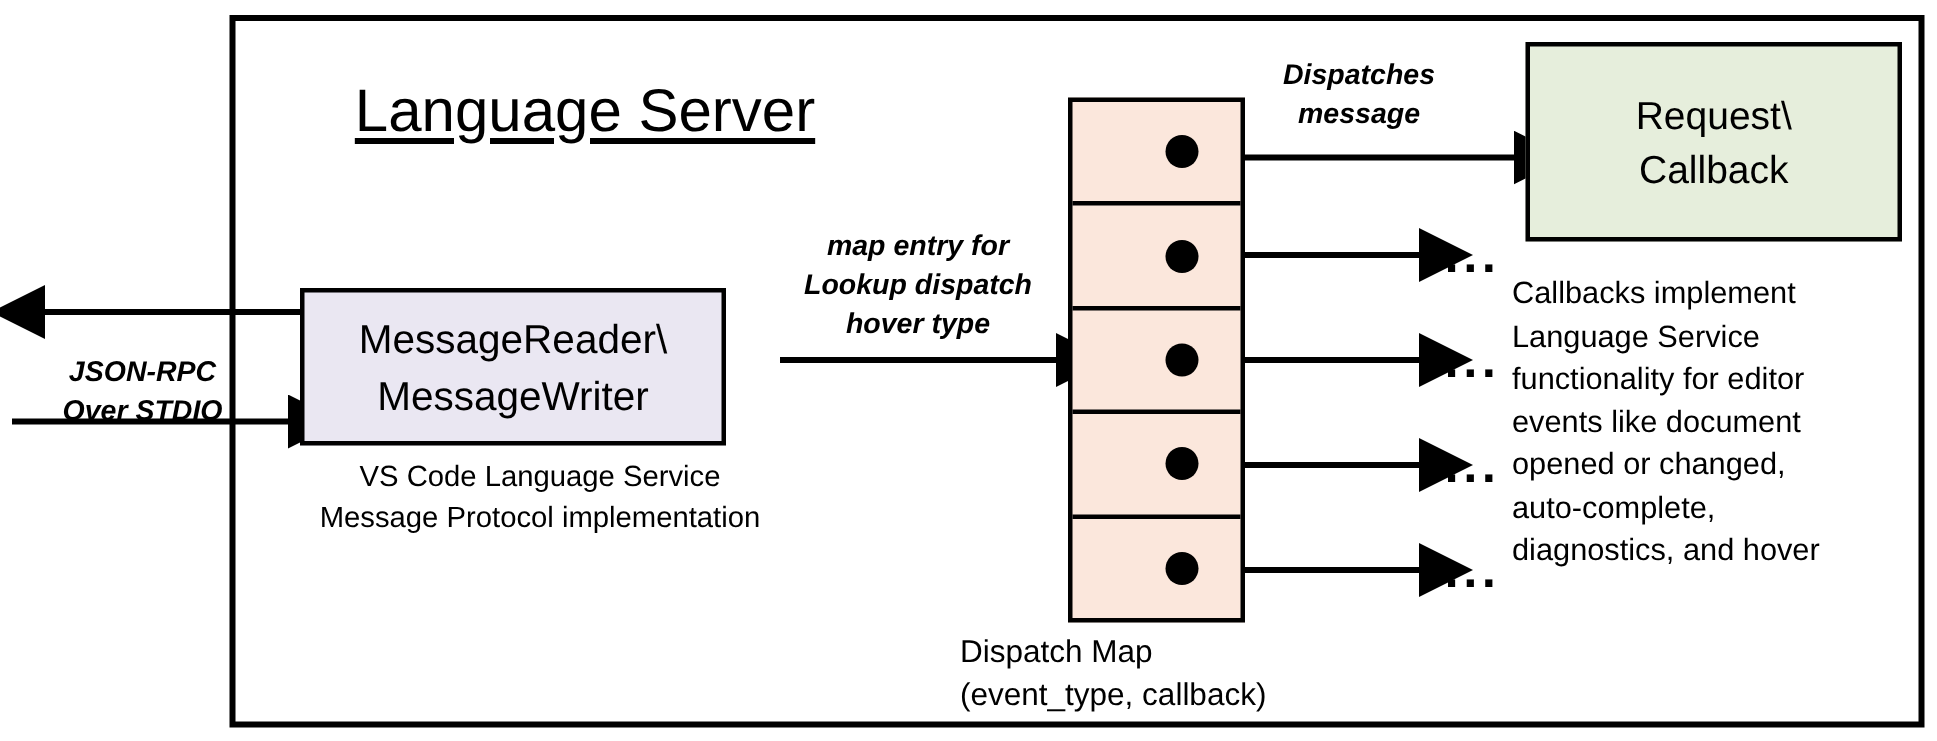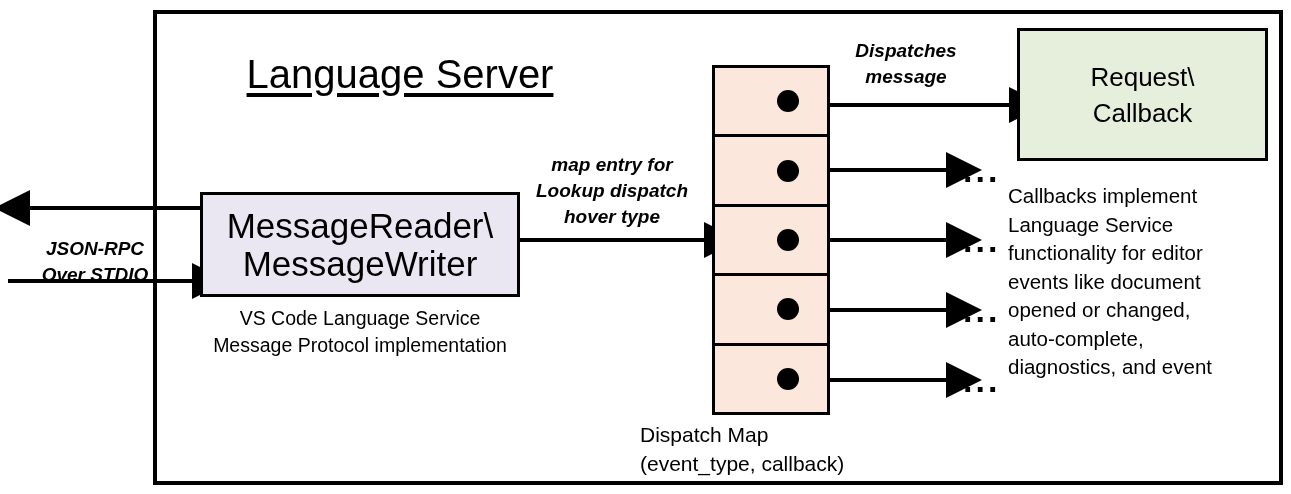--- a/index.html
+++ b/index.html
@@ -7,32 +7,32 @@
   #stage{position:relative;width:1291px;height:494px;overflow:hidden;background:#fff;}
 
   
   .frame{
     position:absolute;left:153px;top:10px;width:1130px;height:475px;
     border:4px solid #000;box-sizing:border-box;background:transparent;
   }
 
   
   .title{
-    position:absolute;left:230px;top:50px;width:340px;
+    position:absolute;left:220px;top:50px;width:340px;
     font-size:40px;line-height:48px;text-align:center;
     text-decoration:underline;text-underline-offset:5px;
     white-space:nowrap;
   }
 
   
   .mrw-box{
-    position:absolute;left:200px;top:192px;width:320px;height:105px;
+    position:absolute;left:200px;top:192px;width:284px;height:105px;
     background:#EAE7F2;border:3px solid #000;box-sizing:border-box;
     display:flex;flex-direction:column;align-items:center;justify-content:center;
-    font-size:35px;line-height:38px;text-align:center;
+    font-size:27px;line-height:38px;text-align:center;
   }
   .mrw-cap{
     position:absolute;left:180px;top:305px;width:360px;
     font-size:19.5px;line-height:27px;text-align:center;
   }
 
   
   .jsonrpc{
     position:absolute;left:30px;top:236px;width:130px;
     font-size:19px;line-height:26px;text-align:center;
@@ -194,16 +194,16 @@
     <div>Request\</div>
     <div>Callback</div>
   </div>
   <div class="cb-cap">
     <div>Callbacks implement</div>
     <div>Language Service</div>
     <div>functionality for editor</div>
     <div>events like document</div>
     <div>opened or changed,</div>
     <div>auto-complete,</div>
-    <div>diagnostics, and event</div>
+    <div>diagnostics, and hover</div>
   </div>
 
 </div>
 
 </body></html>

